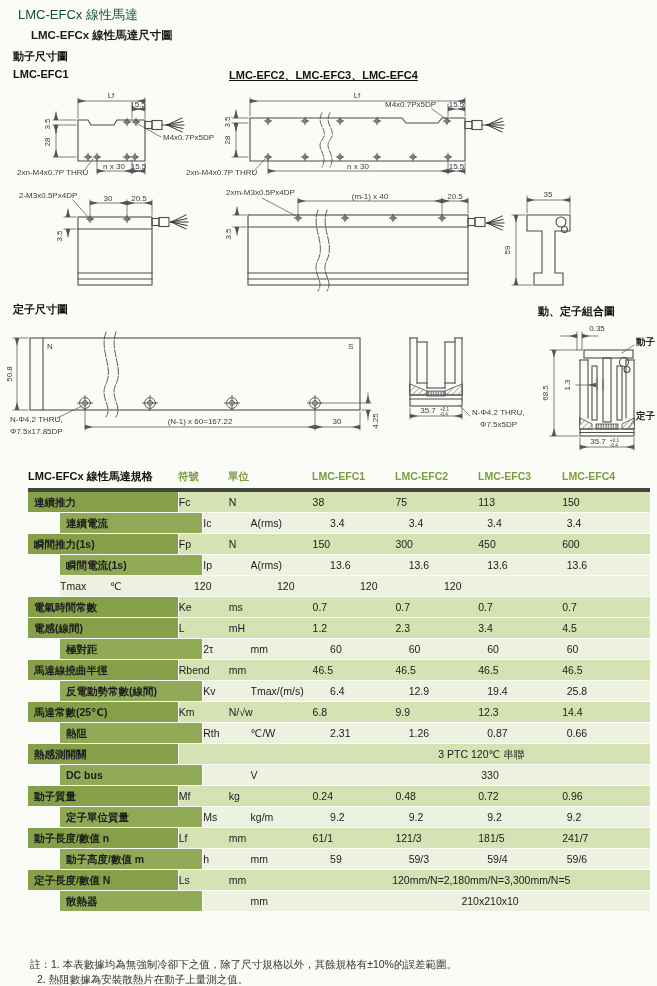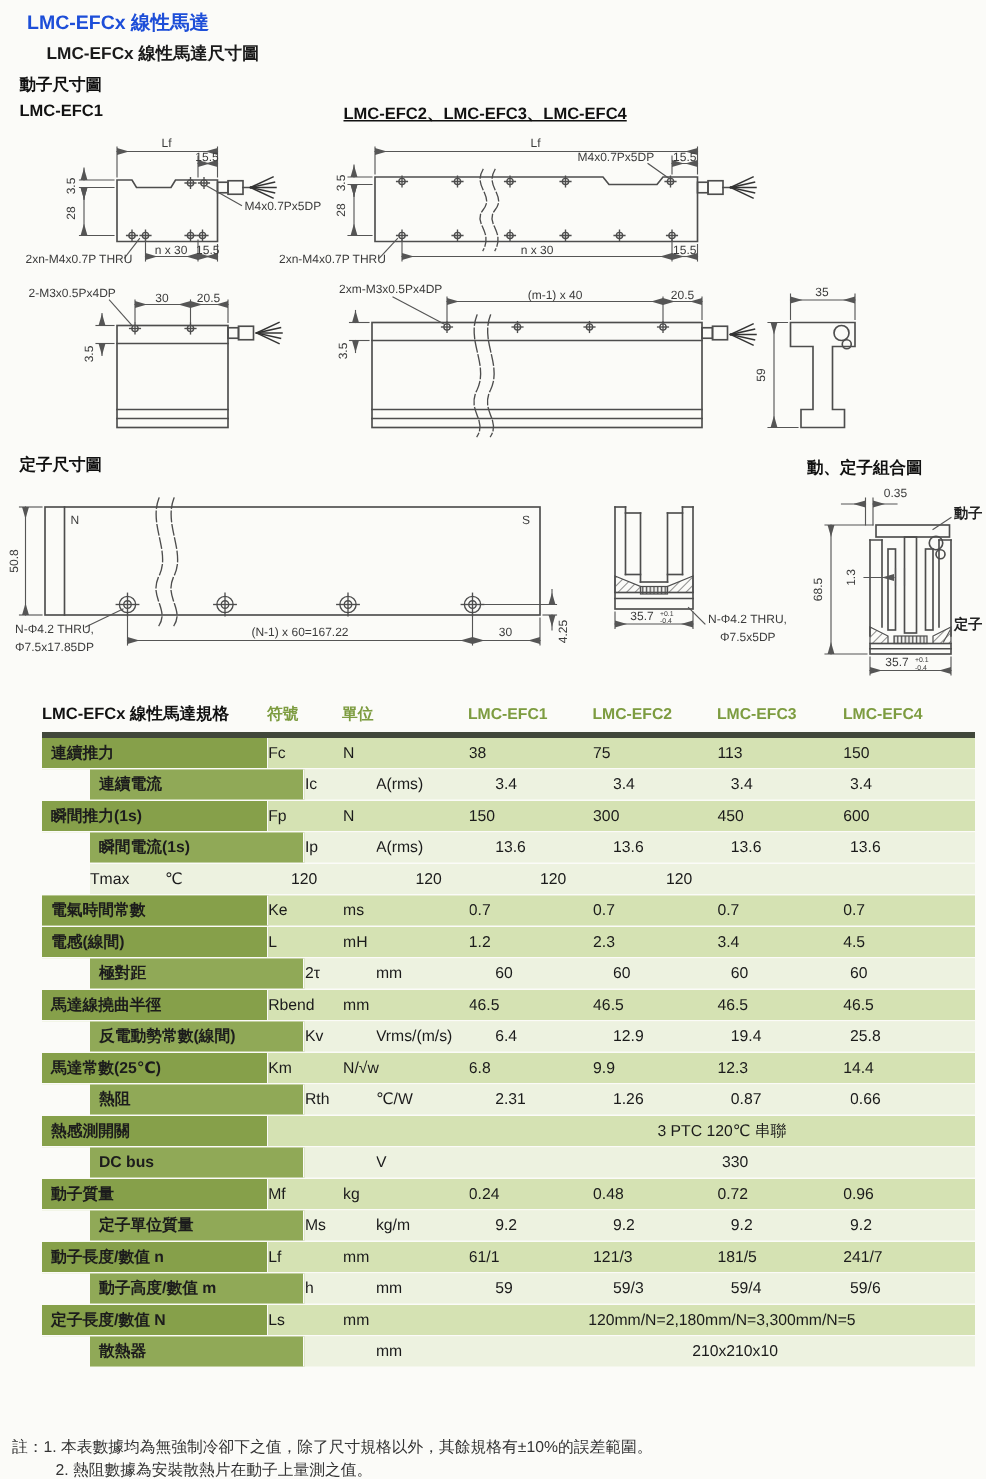--- a/index.html
+++ b/index.html
@@ -1,18 +1,18 @@
 <!DOCTYPE html>
 <html><head>
 <meta charset="utf-8">
 <style>
   html,body{margin:0;padding:0;}
   body{width:657px;height:986px;background:#fbfbf8;font-family:"Liberation Sans","DejaVu Sans",sans-serif;color:#1b1b1b;position:relative;overflow:hidden;}
   .abs{position:absolute;}
-  .title-main{left:18px;top:6px;font-size:13px;font-weight:bold;color:#1d4ed8;}
+  .title-main{left:18px;top:6px;font-size:13px;font-weight:normal;color:#14532d;}
   .title-sub{left:31px;top:28px;font-size:11.5px;font-weight:bold;color:#1a1a1a;}
   .sec-head{font-size:11px;font-weight:bold;color:#111;}
   #h-mover{left:13px;top:49px;}
   #h-efc1{left:13px;top:68px;}
   #h-efc234{left:229px;top:68px;text-decoration:underline;}
   #h-stator{left:13px;top:302px;}
   #h-assembly{left:538px;top:304px;}
   #drawings{left:0;top:88px;}
   svg text{font-family:"Liberation Sans","DejaVu Sans",sans-serif;fill:#3c3c3c;}
   .dim{font-size:8px;}
@@ -32,21 +32,21 @@
   .trow.light{background:#edf2e0;margin-left:32px;}
   .cell{white-space:nowrap;overflow:hidden;}
   .c-label{width:144px;padding-left:6px;font-weight:bold;color:#1c1c1c;border-right:1.5px solid #fbfbf8;}
   .c-label.ld{background:#86a04a;}
   .c-label.ll{background:#90a957;}
   .c-sym{width:50px;}
   .c-unit{width:84px;}
   .c-v0{width:83px;} .c-v1{width:83px;} .c-v2{width:84px;} .c-v3{width:88px;}
   .c-span{width:338px;text-align:center;}
   
-  #note1{left:8px;top:958px;font-size:10.5px;color:#333;}
+  #note1{left:30px;top:958px;font-size:10.5px;color:#333;}
   #note2{left:37px;top:973px;font-size:10.5px;color:#333;}
 </style>
 </head>
 <body>
 
 <div class="abs title-main">LMC-EFCx 線性馬達</div>
 <div class="abs title-sub">LMC-EFCx 線性馬達尺寸圖</div>
 <div class="abs sec-head" id="h-mover">動子尺寸圖</div>
 <div class="abs sec-head" id="h-efc1">LMC-EFC1</div>
 <div class="abs sec-head" id="h-efc234">LMC-EFC2、LMC-EFC3、LMC-EFC4</div>
@@ -467,21 +467,21 @@
         <div class="cell c-sym">Rbend</div>
         <div class="cell c-unit">mm</div>
         <div class="cell c-v0">46.5</div>
         <div class="cell c-v1">46.5</div>
         <div class="cell c-v2">46.5</div>
         <div class="cell c-v3">46.5</div>
       </div>
       <div class="trow light">
         <div class="cell c-label ll">反電動勢常數(線間)</div>
         <div class="cell c-sym">Kv</div>
-        <div class="cell c-unit">Vrms/(m/s)</div>
+        <div class="cell c-unit">Tmax/(m/s)</div>
         <div class="cell c-v0">6.4</div>
         <div class="cell c-v1">12.9</div>
         <div class="cell c-v2">19.4</div>
         <div class="cell c-v3">25.8</div>
       </div>
       <div class="trow dark">
         <div class="cell c-label ld">馬達常數(25℃)</div>
         <div class="cell c-sym">Km</div>
         <div class="cell c-unit">N/√w</div>
         <div class="cell c-v0">6.8</div>

